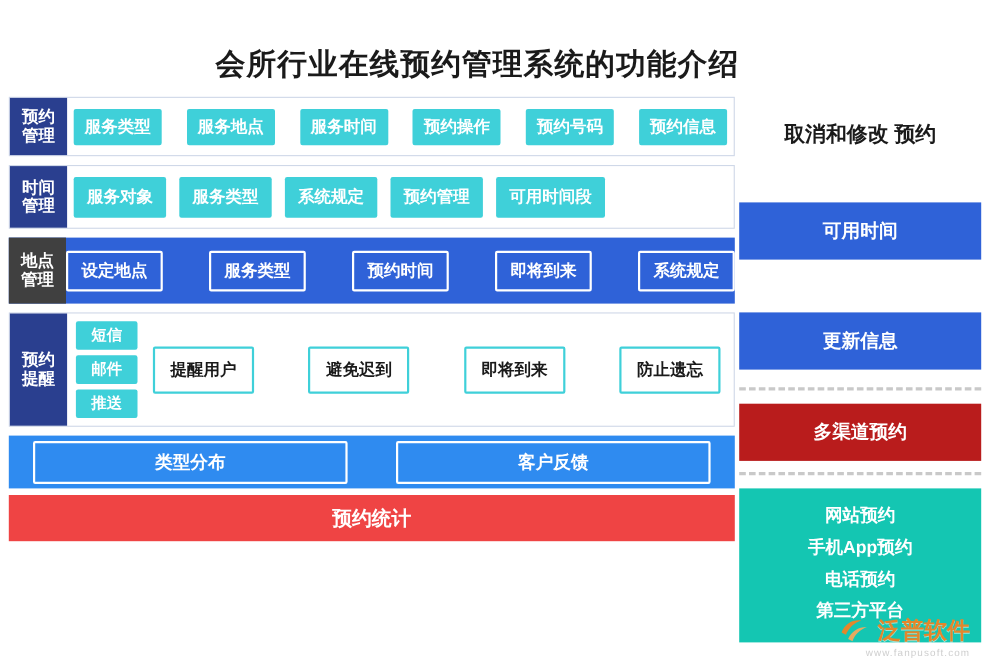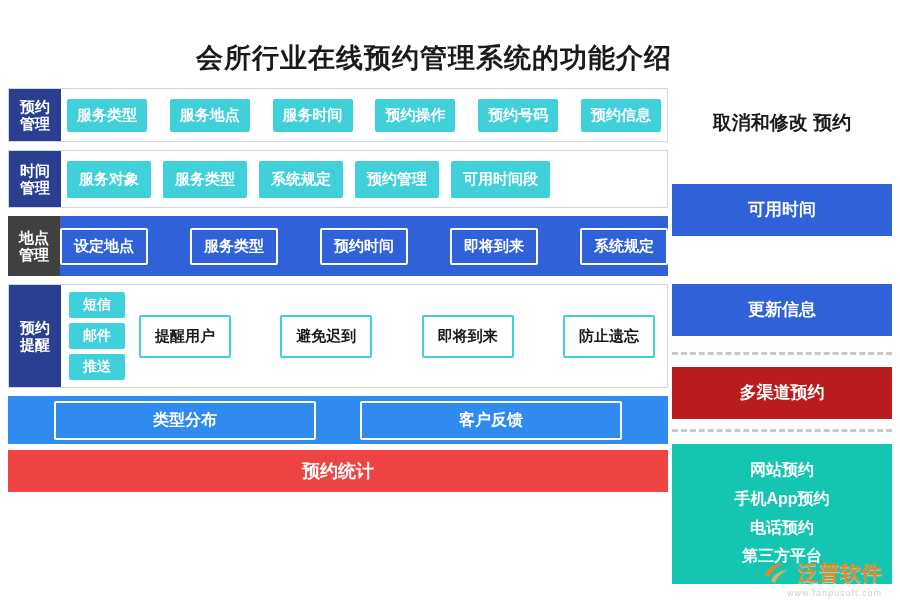--- a/index.html
+++ b/index.html
@@ -85,21 +85,21 @@
   #row4 .reminders{display:flex;gap:28px;align-items:center;flex:1;justify-content:space-between;padding-right:6px;}
 
   
   .statbar{
     position:relative;background:#2f8bf0;height:48px;
     display:flex;align-items:center;justify-content:center;gap:44px;
     margin-bottom:6px;
   }
   .stat-outline{
     border:2px solid #ffffff;color:#ffffff;background:transparent;
-    font-size:16px;font-weight:bold;padding:7px 0;border-radius:2px;
+    font-size:16px;font-weight:bold;padding:7px 12px;border-radius:2px;
     width:258px;text-align:center;
   }
   .statfooter{
     background:#ef4444;height:42px;color:#ffffff;
     display:flex;align-items:center;justify-content:center;
     font-size:18px;font-weight:bold;
   }
 
   
   .right{position:absolute;left:672px;top:110px;width:220px;}

